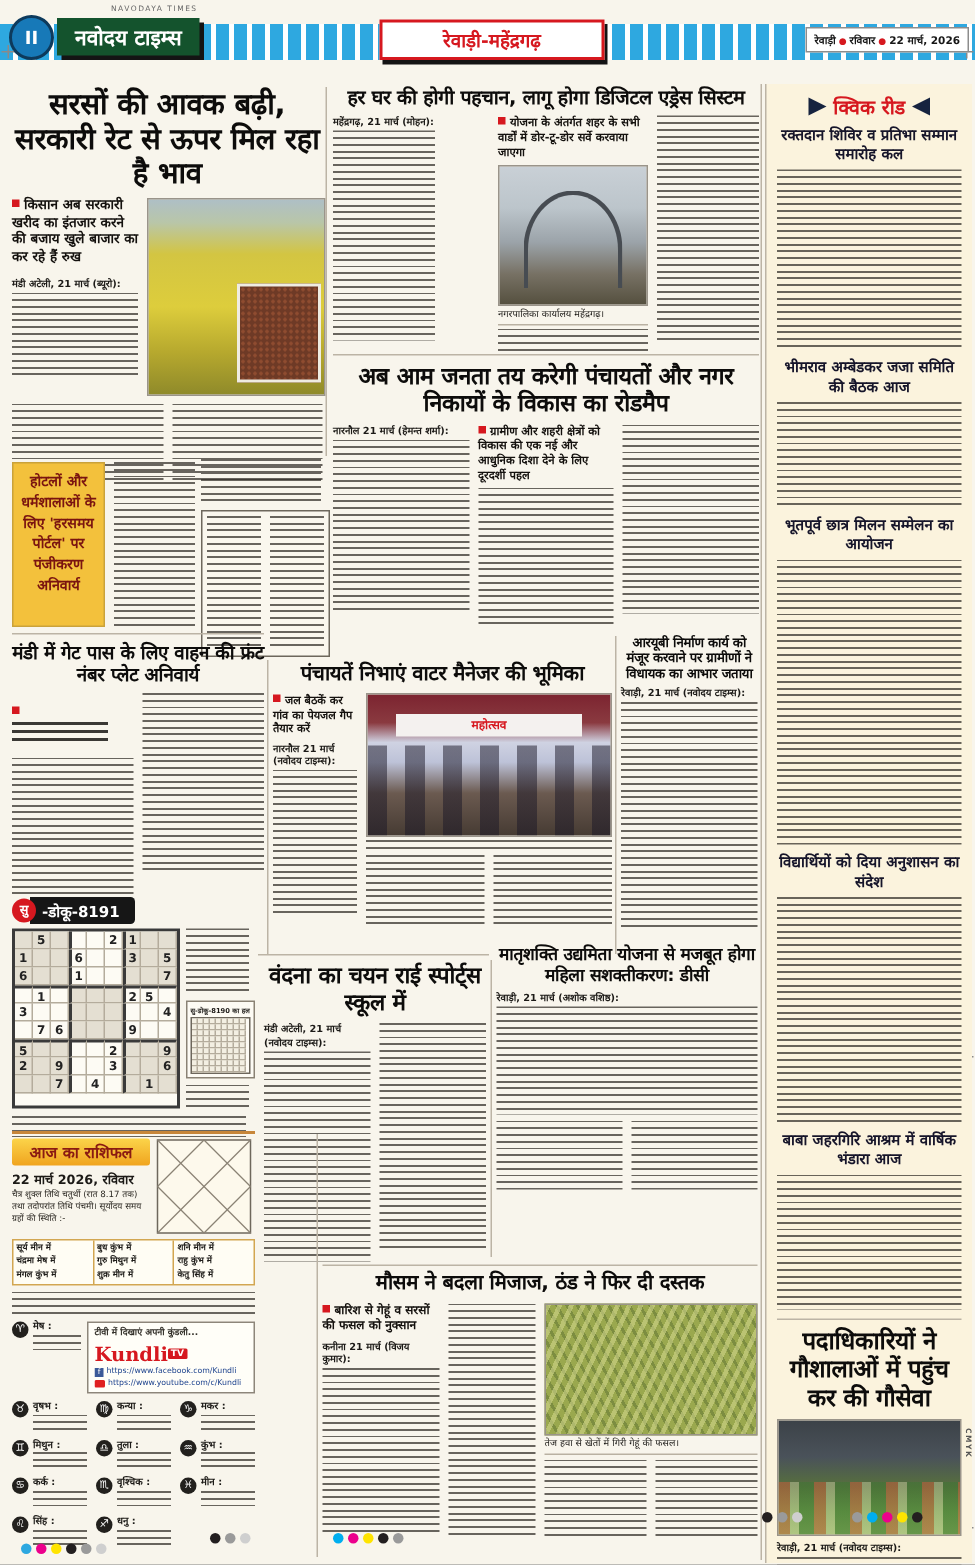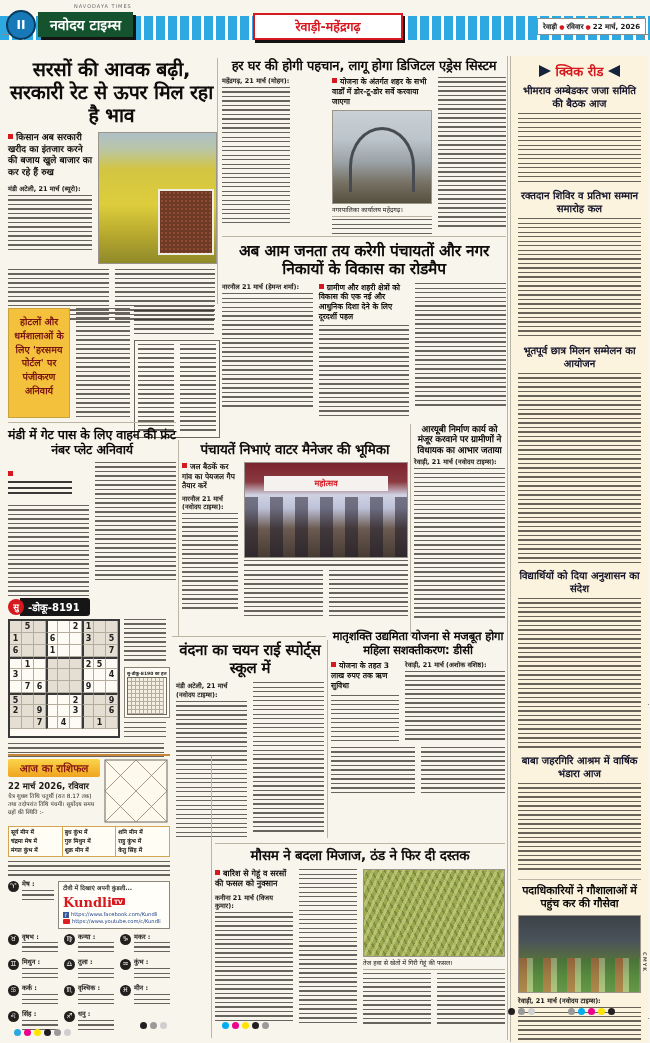--- a/index.html
+++ b/index.html
@@ -426,24 +426,20 @@
         <div class="gk" style="height:140px;"></div>
       </div>
       <div class="col gk" style="height:152px;"></div>
     </div>
   </div>
   <div class="vr" style="left:327px;top:640px;height:198px;"></div>
 
   <div class="abs" style="left:331px;top:630px;width:174px;">
     <h2 class="headline" style="font-size:11.5px;">मातृशक्ति उद्यमिता योजना से मजबूत होगा महिला सशक्तीकरण: डीसी</h2>
     <div class="cols" style="margin-top:4px;">
-      <div style="width:68px;flex:none;">
-        <p class="sub" style="font-size:7.6px;"><span class="sq"></span><span>योजना के तहत 3 लाख रुपए तक ऋण सुविधा</span></p>
-        <div class="gk" style="height:46px;margin-top:4px;"></div>
-      </div>
       <div class="col">
         <p class="dl">रेवाड़ी, 21 मार्च (अशोक वशिष्ठ):</p>
         <div class="gk" style="height:72px;"></div>
       </div>
     </div>
     <div class="cols" style="margin-top:4px;">
       <div class="col gk" style="height:46px;"></div>
       <div class="col gk" style="height:46px;"></div>
     </div>
   </div>
@@ -616,43 +612,43 @@
   </div>
 
   <div class="abs qr" style="left:510px;top:56px;width:138px;height:986px;">
     <div class="qr-head">
       <span class="tri-r"></span>
       <span class="qr-title-text">क्विक रीड</span>
       <span class="tri-l"></span>
     </div>
     <div>
         <div class="qr-item">
+          <h3>रक्तदान शिविर व प्रतिभा सम्मान समारोह कल</h3>
+          <div class="gk" style="height: 120px;"></div>
+        </div>
+        <div class="qr-item">
           <h3>भीमराव अम्बेडकर जजा समिति की बैठक आज</h3>
           <div class="gk" style="height: 70px;"></div>
-        </div>
-        <div class="qr-item">
-          <h3>रक्तदान शिविर व प्रतिभा सम्मान समारोह कल</h3>
-          <div class="gk" style="height: 120px;"></div>
         </div>
         <div class="qr-item">
           <h3>भूतपूर्व छात्र मिलन सम्मेलन का आयोजन</h3>
           <div class="gk" style="height: 190px;"></div>
         </div>
         <div class="qr-item">
           <h3>विद्यार्थियों को दिया अनुशासन का संदेश</h3>
           <div class="gk" style="height: 150px;"></div>
         </div>
         <div class="qr-item">
           <h3>बाबा जहरगिरि आश्रम में वार्षिक भंडारा आज</h3>
           <div class="gk" style="height: 90px;"></div>
         </div>
       </div>
     <div style="border-top:1px solid #bcb4a5;margin:4px 0 5px;"></div>
     <div>
-      <h2 class="headline" style="font-size:11px;">पदाधिकारियों ने गौशालाओं में पहुंच कर की गौसेवा</h2>
+      <h2 class="headline" style="font-size:16px;">पदाधिकारियों ने गौशालाओं में पहुंच कर की गौसेवा</h2>
       <div class="photo ph-veg" style="height:76px;margin-top:4px;"></div>
       <p class="dl" style="margin-top:4px;">रेवाड़ी, 21 मार्च (नवोदय टाइम्स):</p>
       <div class="gk" style="height:58px;"></div>
     </div>
   </div>
   <div class="vr" style="left:507px;top:56px;height:984px;"></div>
 
   <div class="cmyk-v">CMYK</div>
   <div id="reg-marks">
       <span class="dot" style="left: 14px; top: 1029px; background: rgb(46, 168, 224);"></span>

